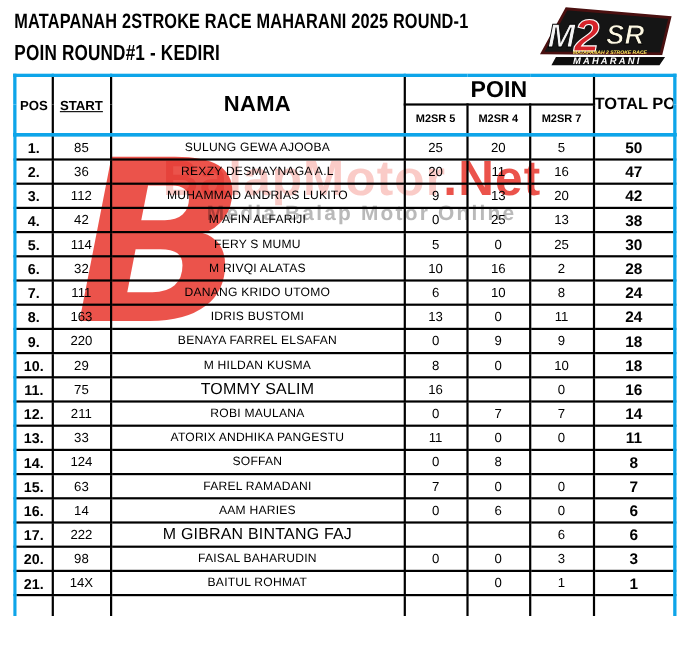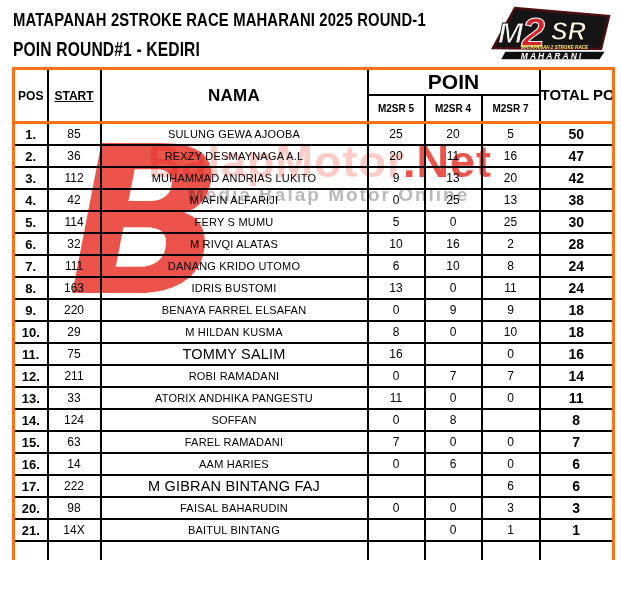--- a/index.html
+++ b/index.html
@@ -13,30 +13,30 @@
     position:absolute; left:13px; font-weight:bold; white-space:nowrap;
     transform:scaleX(0.78); transform-origin:left center; letter-spacing:0.2px;
   }
   .title1 { top:9px;  font-size:19px; }
   .title2 { top:38px; font-size:20px; }
 
   
   .logo { position:absolute; top:4px; right:6px; }
 
   
-  table.tbl { border-collapse:collapse; table-layout:fixed; width:600px; border:3px solid #f97316; }
+  table.tbl { border-collapse:collapse; table-layout:fixed; width:600px; border:3px solid #0ea5e9; }
   table.tbl th, table.tbl td {
     border:2px solid #000; text-align:center; vertical-align:middle;
     padding:0; overflow:hidden; white-space:nowrap;
   }
   .hdr { position:absolute; left:12px; top:67px; }
   .hdr th { font-weight:bold; }
   .h-pos   { font-size:12px; }
   .h-start { font-size:12px;text-decoration:underline; }
-  .h-nama  { font-size:17px; letter-spacing:0.3px; }
+  .h-nama  { font-size:20px; letter-spacing:0.3px; }
   .h-poin  { font-size:21px; height:21px; }
   .h-sub   { font-size:10px; height:25px; font-weight:bold; }
   .h-total { font-size:15px; white-space:normal; line-height:1.1; }
 
   .bodywrap { position:absolute; left:12px; top:121px; width:606px; height:471px; overflow:hidden; }
   .bd td { height:20px; }
   td.pos   { font-weight:bold; font-size:13px; }
   td.start { font-size:12px; }
   td.nama  { font-size:11px; letter-spacing:0.2px;margin-top:44px; }
   td.nama.big { font-size:14.5px; }
@@ -224,21 +224,21 @@
             <td class="nama big">TOMMY SALIM</td>
             <td class="pt">16</td>
             <td class="pt"></td>
             <td class="pt">0</td>
             <td class="total">16</td>
           </tr>
 
           <tr>
             <td class="pos">12.</td>
             <td class="start">211</td>
-            <td class="nama">ROBI RAMADANI</td>
+            <td class="nama">ROBI MAULANA</td>
             <td class="pt">0</td>
             <td class="pt">7</td>
             <td class="pt">7</td>
             <td class="total">14</td>
           </tr>
 
           <tr>
             <td class="pos">13.</td>
             <td class="start">33</td>
             <td class="nama">ATORIX ANDHIKA PANGESTU</td>
@@ -296,21 +296,21 @@
             <td class="nama">FAISAL BAHARUDIN</td>
             <td class="pt">0</td>
             <td class="pt">0</td>
             <td class="pt">3</td>
             <td class="total">3</td>
           </tr>
 
           <tr>
             <td class="pos">21.</td>
             <td class="start">14X</td>
-            <td class="nama">BAITUL BINTANG</td>
+            <td class="nama">BAITUL ROHMAT</td>
             <td class="pt"></td>
             <td class="pt">0</td>
             <td class="pt">1</td>
             <td class="total">1</td>
           </tr>
         </tbody>
       <tbody>
         <tr class="cut">
           <td></td>
             <td></td>

